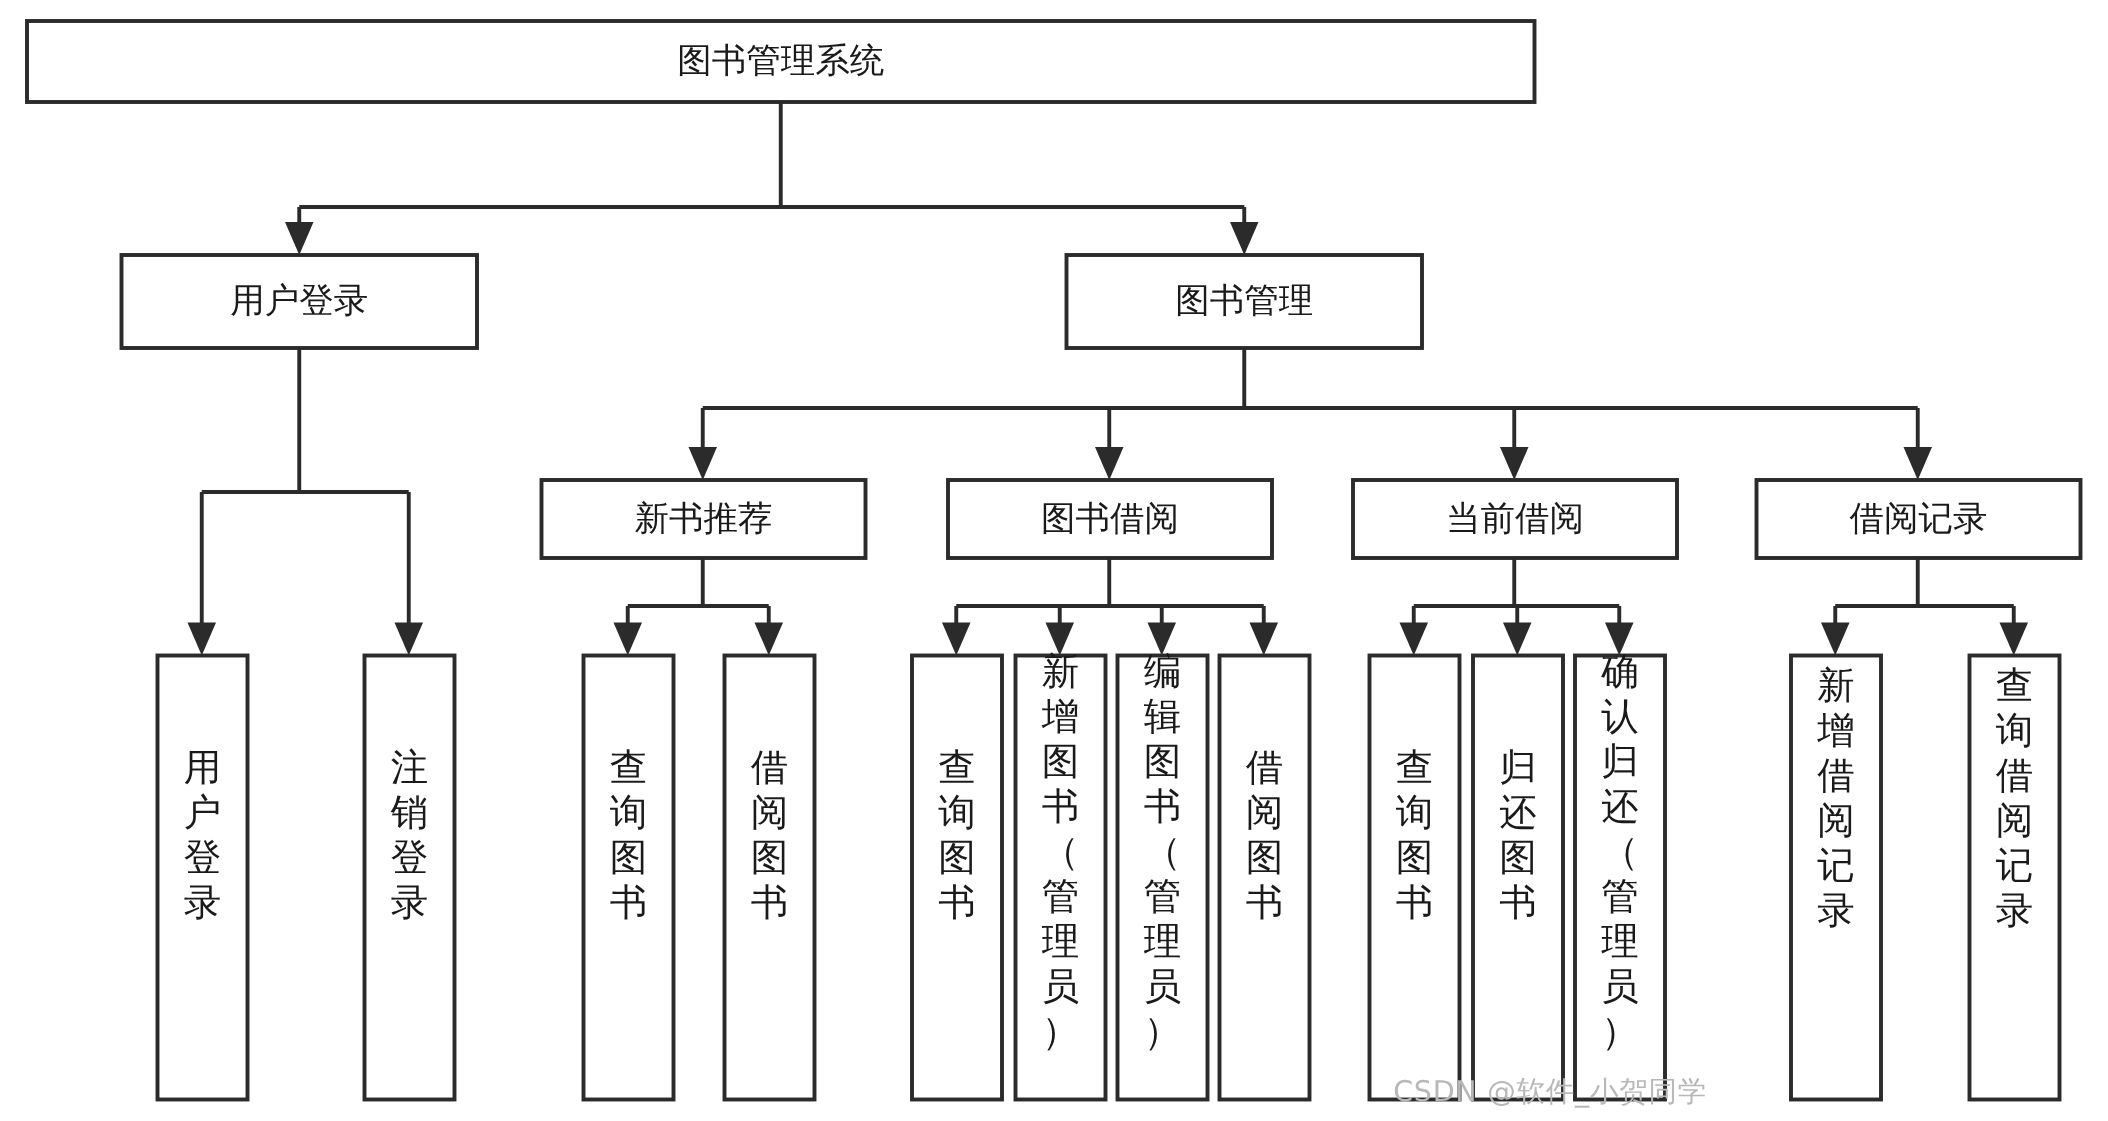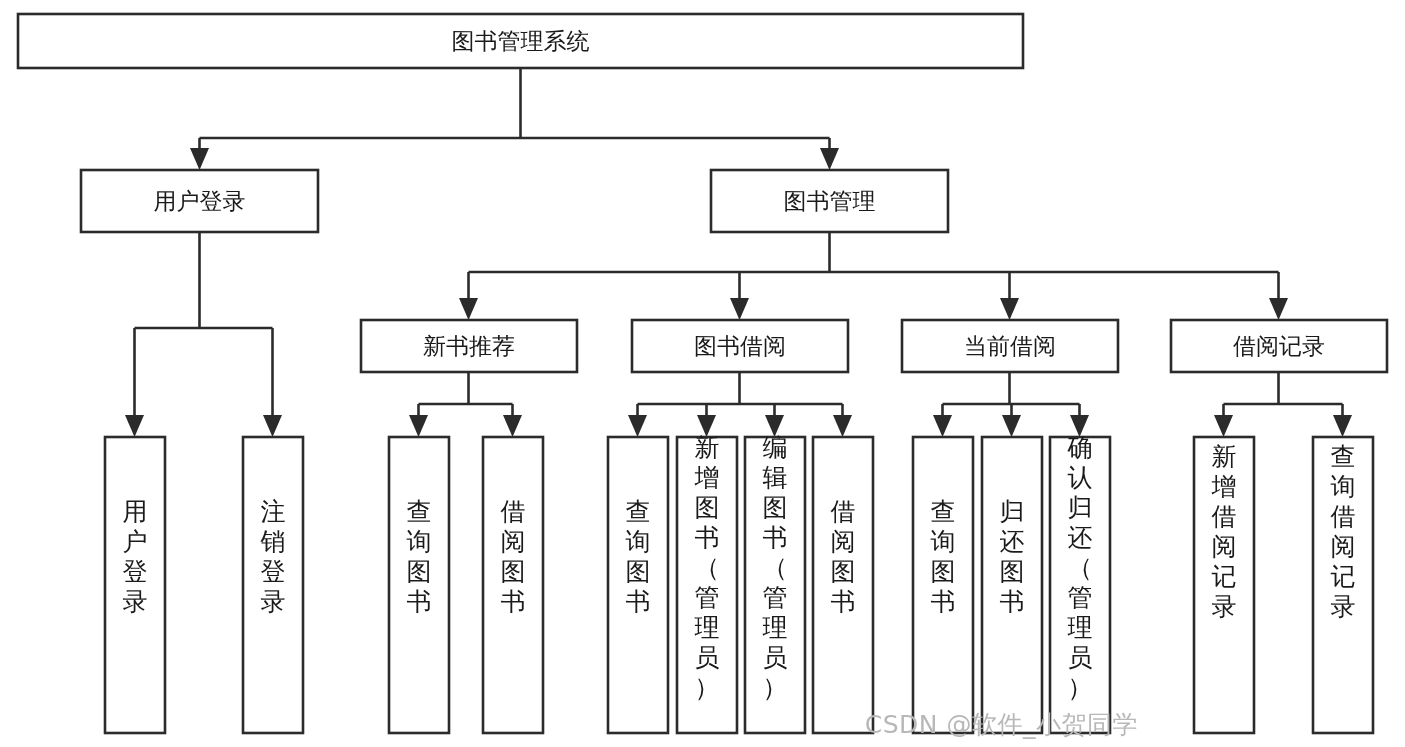--- a/index.html
+++ b/index.html
@@ -54,21 +54,21 @@
     fill: #1a1a1a;
     font-family: "DejaVu Sans", "Liberation Sans", sans-serif;
     font-size: 25px;
     text-anchor: middle;
   }
   .watermark {
     position: absolute;
     right: 10px;
     bottom: 6px;
     font-family: "DejaVu Sans", "Liberation Sans", sans-serif;
-    font-size: 25px;
+    font-size: 19px;
     color: #b8b8b8;
     letter-spacing: 0.5px;
     white-space: nowrap;
     pointer-events: none;
   }
 </style>
 </head>
 <body>
 
 <div id="diagram-root">

